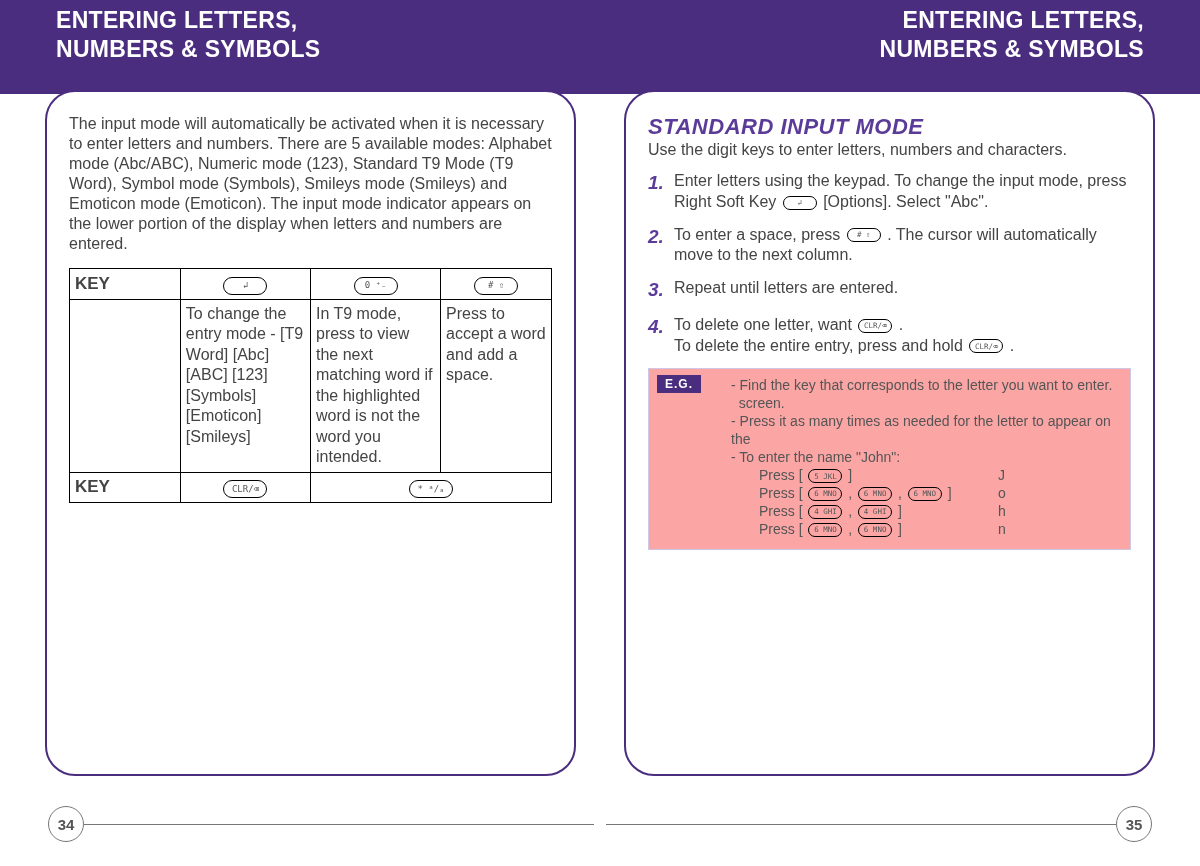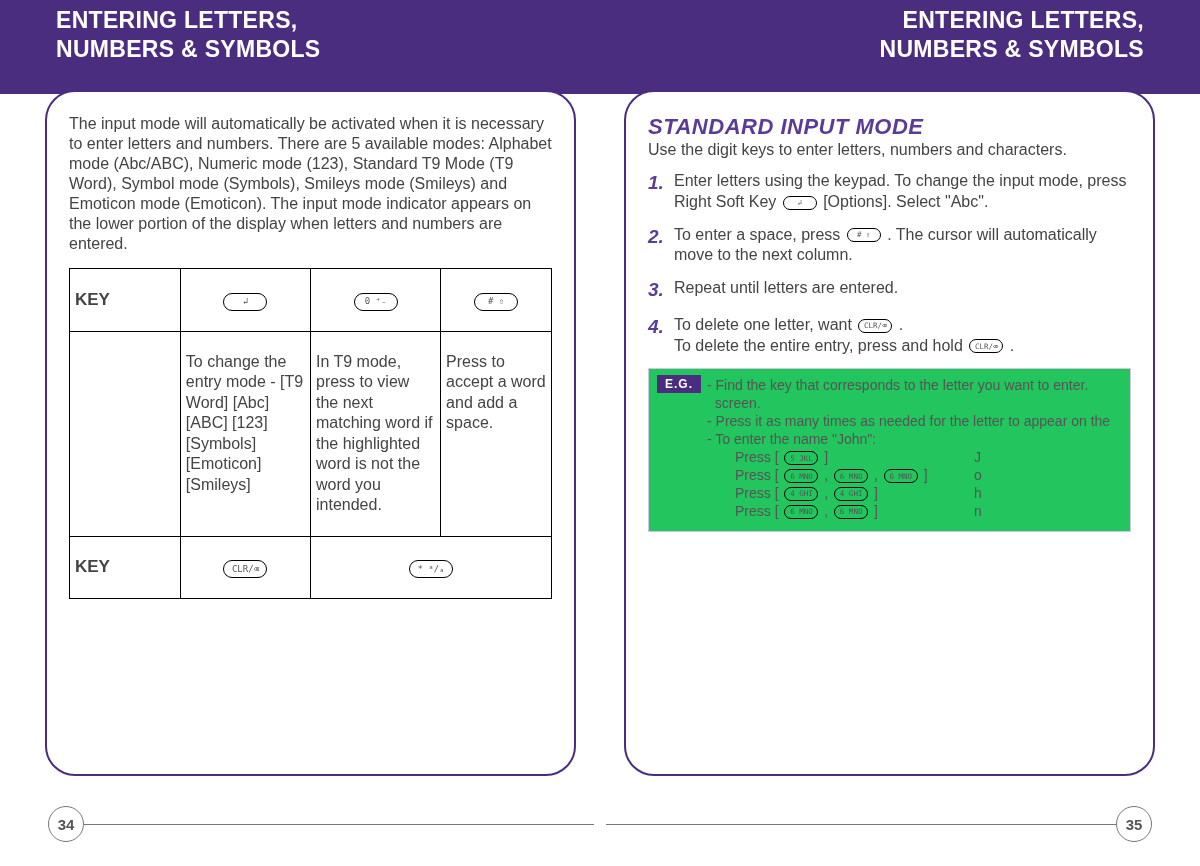--- a/index.html
+++ b/index.html
@@ -16,35 +16,35 @@
   .headerTitle{color:#fff;font-size:23px;font-weight:700;line-height:1.25;letter-spacing:.3px;font-stretch:semi-condensed;}
   .headerLeft{position:absolute;left:56px;top:6px;}
   .headerRight{position:absolute;right:56px;top:6px;text-align:right;}
 
   .columns{position:absolute;top:90px;left:45px;right:45px;bottom:90px;display:flex;gap:48px;}
   .panel{flex:1;border:2px solid var(--purple);border-radius:30px;background:#fff;padding:22px 22px 22px 22px;color:#444;position:relative;}
 
   .introText{font-size:16px;line-height:1.25;color:#444;font-family:inherit;font-stretch:condensed;}
 
   table.keytable{border-collapse:collapse;width:100%;margin-top:14px;table-layout:fixed;}
-  table.keytable td, table.keytable th{border:1.2px solid #000;padding:20px 5px;vertical-align:top;font-stretch:condensed;}
+  table.keytable td, table.keytable th{border:1.2px solid #000;padding:4px 5px;vertical-align:top;font-stretch:condensed;}
   table.keytable th{text-align:left;font-weight:700;color:#444;font-size:17px;vertical-align:middle;}
   table.keytable td{font-size:16px;line-height:1.28;color:#444;}
   .keyGlyphCell{text-align:center;vertical-align:middle;}
   .keyGlyph{display:inline-flex;align-items:center;justify-content:center;width:44px;height:18px;border:1.2px solid #000;border-radius:9px/9px;font-size:9px;color:#555;font-family:monospace;}
 
   .sectionHeading{color:var(--purpleText);font-weight:700;font-size:22px;letter-spacing:.5px;font-stretch:semi-condensed;font-style:italic;}
   .sectionSub{font-size:16px;color:#444;font-stretch:condensed;margin-top:1px;}
 
   ol.steps{list-style:none;margin:12px 0 0 0;padding:0;}
   ol.steps li{display:flex;gap:6px;margin-bottom:12px;font-size:16px;line-height:1.3;color:#444;font-stretch:condensed;}
   ol.steps li .num{color:var(--purpleText);font-weight:700;font-style:italic;font-size:19px;min-width:20px;}
   .keyInline{display:inline-flex;align-items:center;justify-content:center;width:34px;height:14px;border:1.1px solid #000;border-radius:7px/7px;vertical-align:middle;margin:0 2px;font-size:7.5px;color:#555;font-family:monospace;}
 
-  .egBox{border:1px solid #cfc7e3;background:#22c55e;margin-top:4px;position:relative;padding:8px 10px 10px 58px;font-stretch:condensed;}
+  .egBox{border:1px solid #cfc7e3;background:#fca5a5;margin-top:4px;position:relative;padding:8px 10px 10px 82px;font-stretch:condensed;}
   .egTag{position:absolute;left:8px;top:6px;background:var(--purple);color:#fff;font-size:12px;font-weight:700;padding:2px 8px 2px 8px;letter-spacing:1px;}
   .egBody{font-size:14px;line-height:1.28;color:#555;}
   .egBody .indentBlock{margin-left:28px;}
   .egLine{display:flex;gap:45px;}
   .egLeft{width:194px;}
   .egRight{width:30px;}
 
   .pageNum{position:absolute;bottom:24px;width:36px;height:36px;border:1.5px solid #777;border-radius:50%;display:flex;align-items:center;justify-content:center;font-weight:700;color:#555;font-size:15px;background:#fff;}
   .pageNum.left{left:48px;}
   .pageNum.right{right:48px;}

